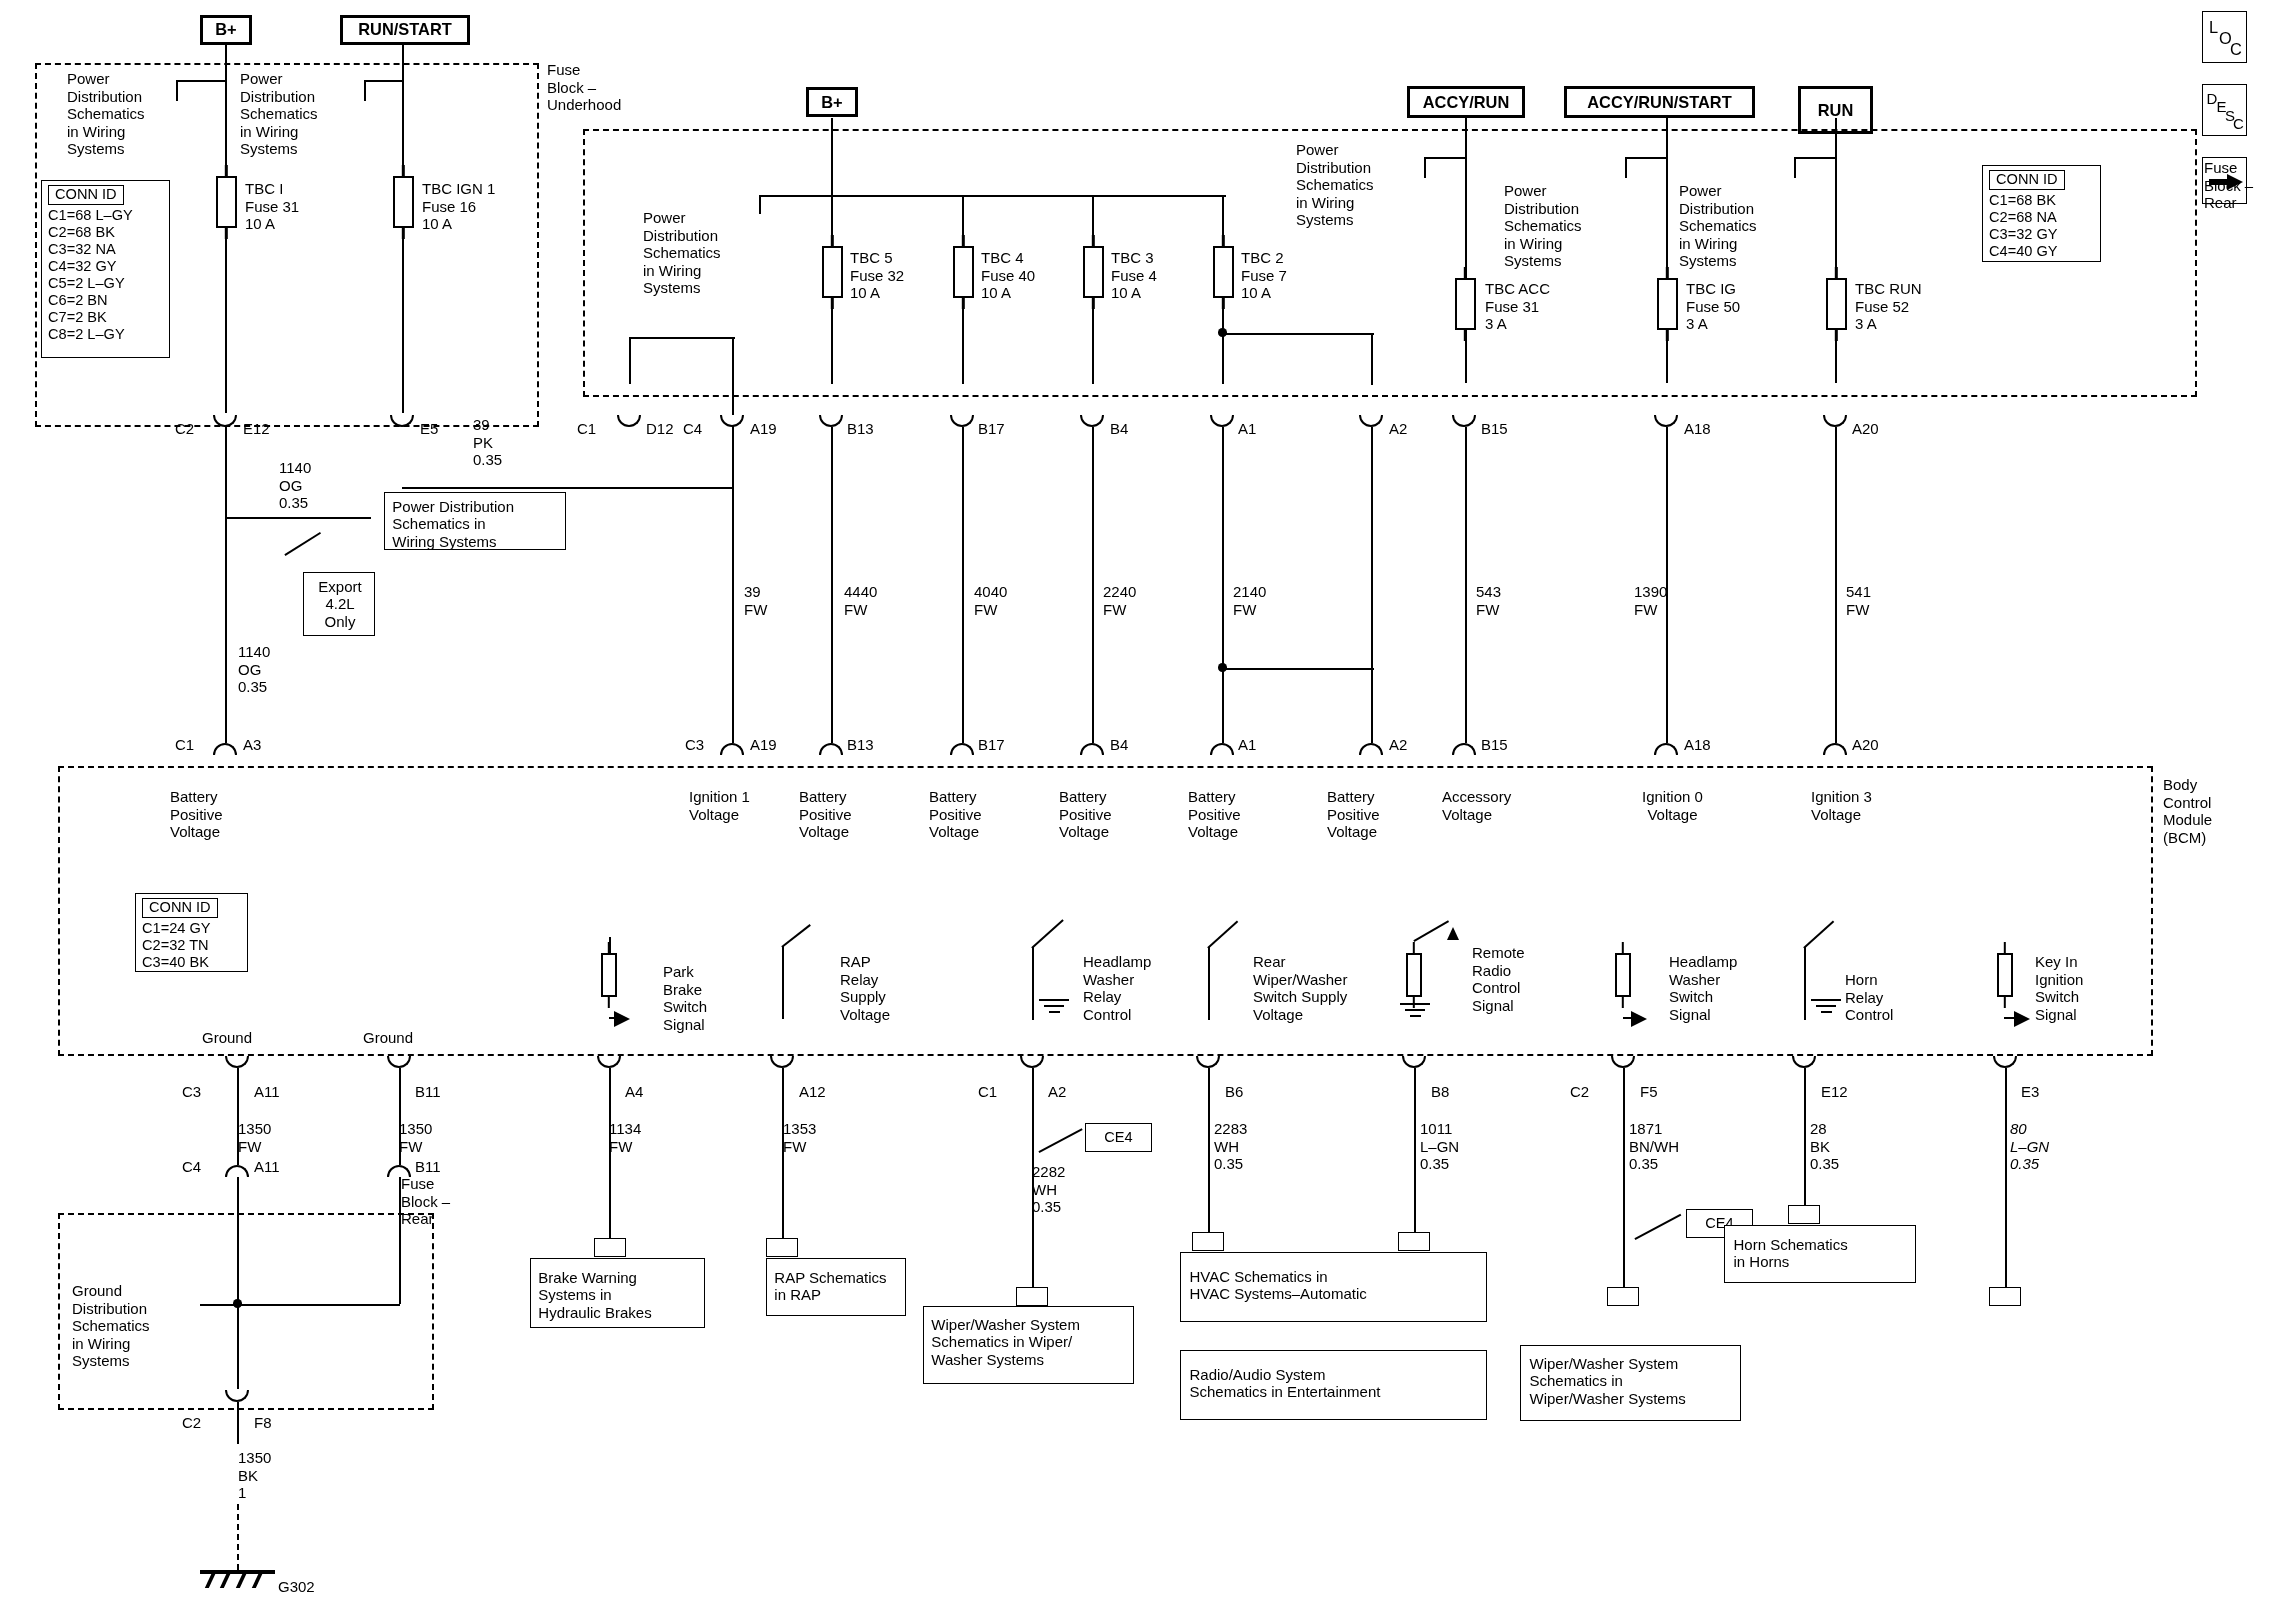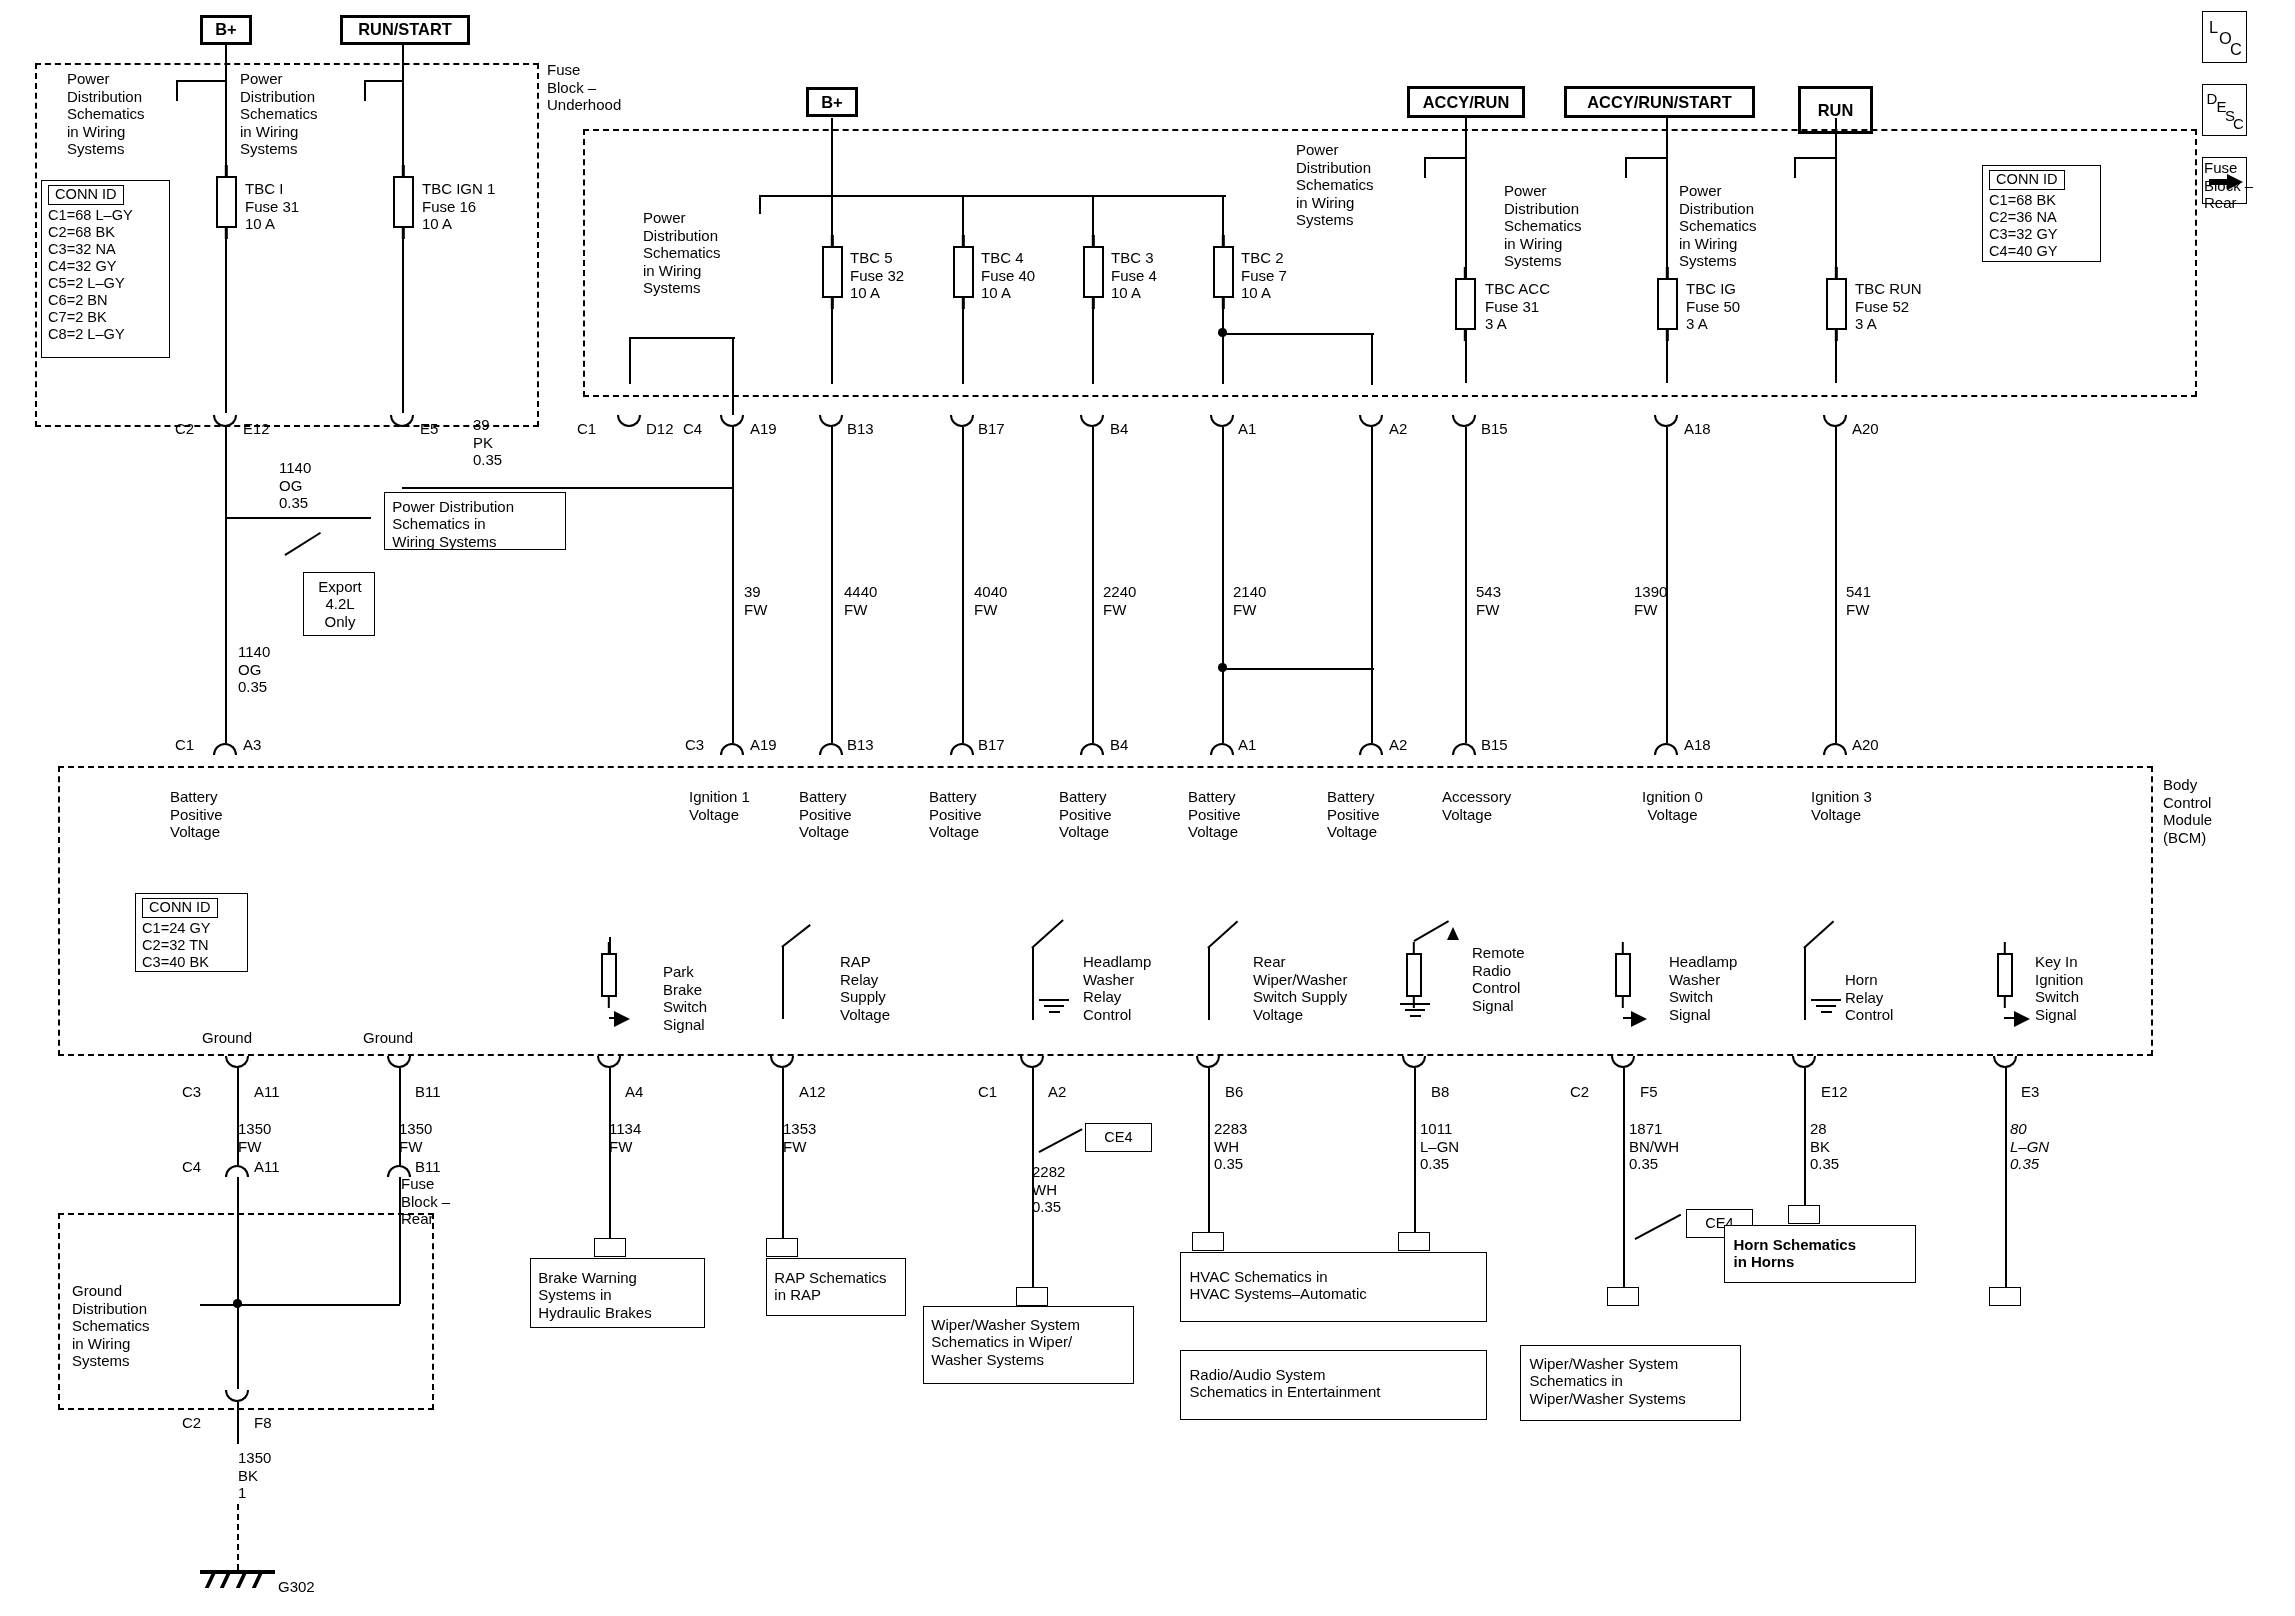--- a/index.html
+++ b/index.html
@@ -126,21 +126,21 @@
 <span>0.35</span></div>
 
   <div class="dash" style="left:583px;top:129px;width:1614px;height:268px;"></div>
   <div class="txt" style="left:2204px;top:159px;">Fuse
 Block –
 Rear</div>
 
   <div class="connid" style="left:1982px;top:165px;width:119px;height:97px;">
     <div class="hd">CONN ID</div>
     <div>C1=68 BK</div>
-    <div>C2=36 NA</div>
+    <div>C2=68 NA</div>
     <div>C3=32 GY</div>
     <div>C4=40 GY</div>
   </div>
 
   <div class="txt" style="left:643px;top:209px;">Power
 Distribution
 Schematics
 in Wiring
 Systems</div>
   <div class="txt" style="left:1296px;top:141px;">Power
@@ -539,21 +539,21 @@
 Washer Systems</div>
   </div>
   <div class="bx" style="left:1180px;top:1252px;width:307px;height:70px;">
     <div class="txt" style="left:8.5px;top:14.6px;">HVAC Schematics in
 HVAC Systems–Automatic</div>
   </div>
   <div class="bx" style="left:1180px;top:1350px;width:307px;height:70px;">
     <div class="txt" style="left:8.5px;top:14.6px;">Radio/Audio System
 Schematics in Entertainment</div>
   </div>
-  <div class="bx" style="left:1724px;top:1225px;width:192px;height:58px;font-weight:bold;">
+  <div class="bx" style="left:1724px;top:1225px;width:192px;height:58px;">
     <div class="txt" style="left:8.5px;top:9.7px;">Horn Schematics
 in Horns</div>
   </div>
   <div class="bx" style="left:1520px;top:1345px;width:221px;height:76px;">
     <div class="txt" style="left:8.5px;top:8.5px;">Wiper/Washer System
 Schematics in
 Wiper/Washer Systems</div>
   </div>
 
   <div class="conn" style="left:225px;top:1165px;transform:rotate(180deg);"></div>

